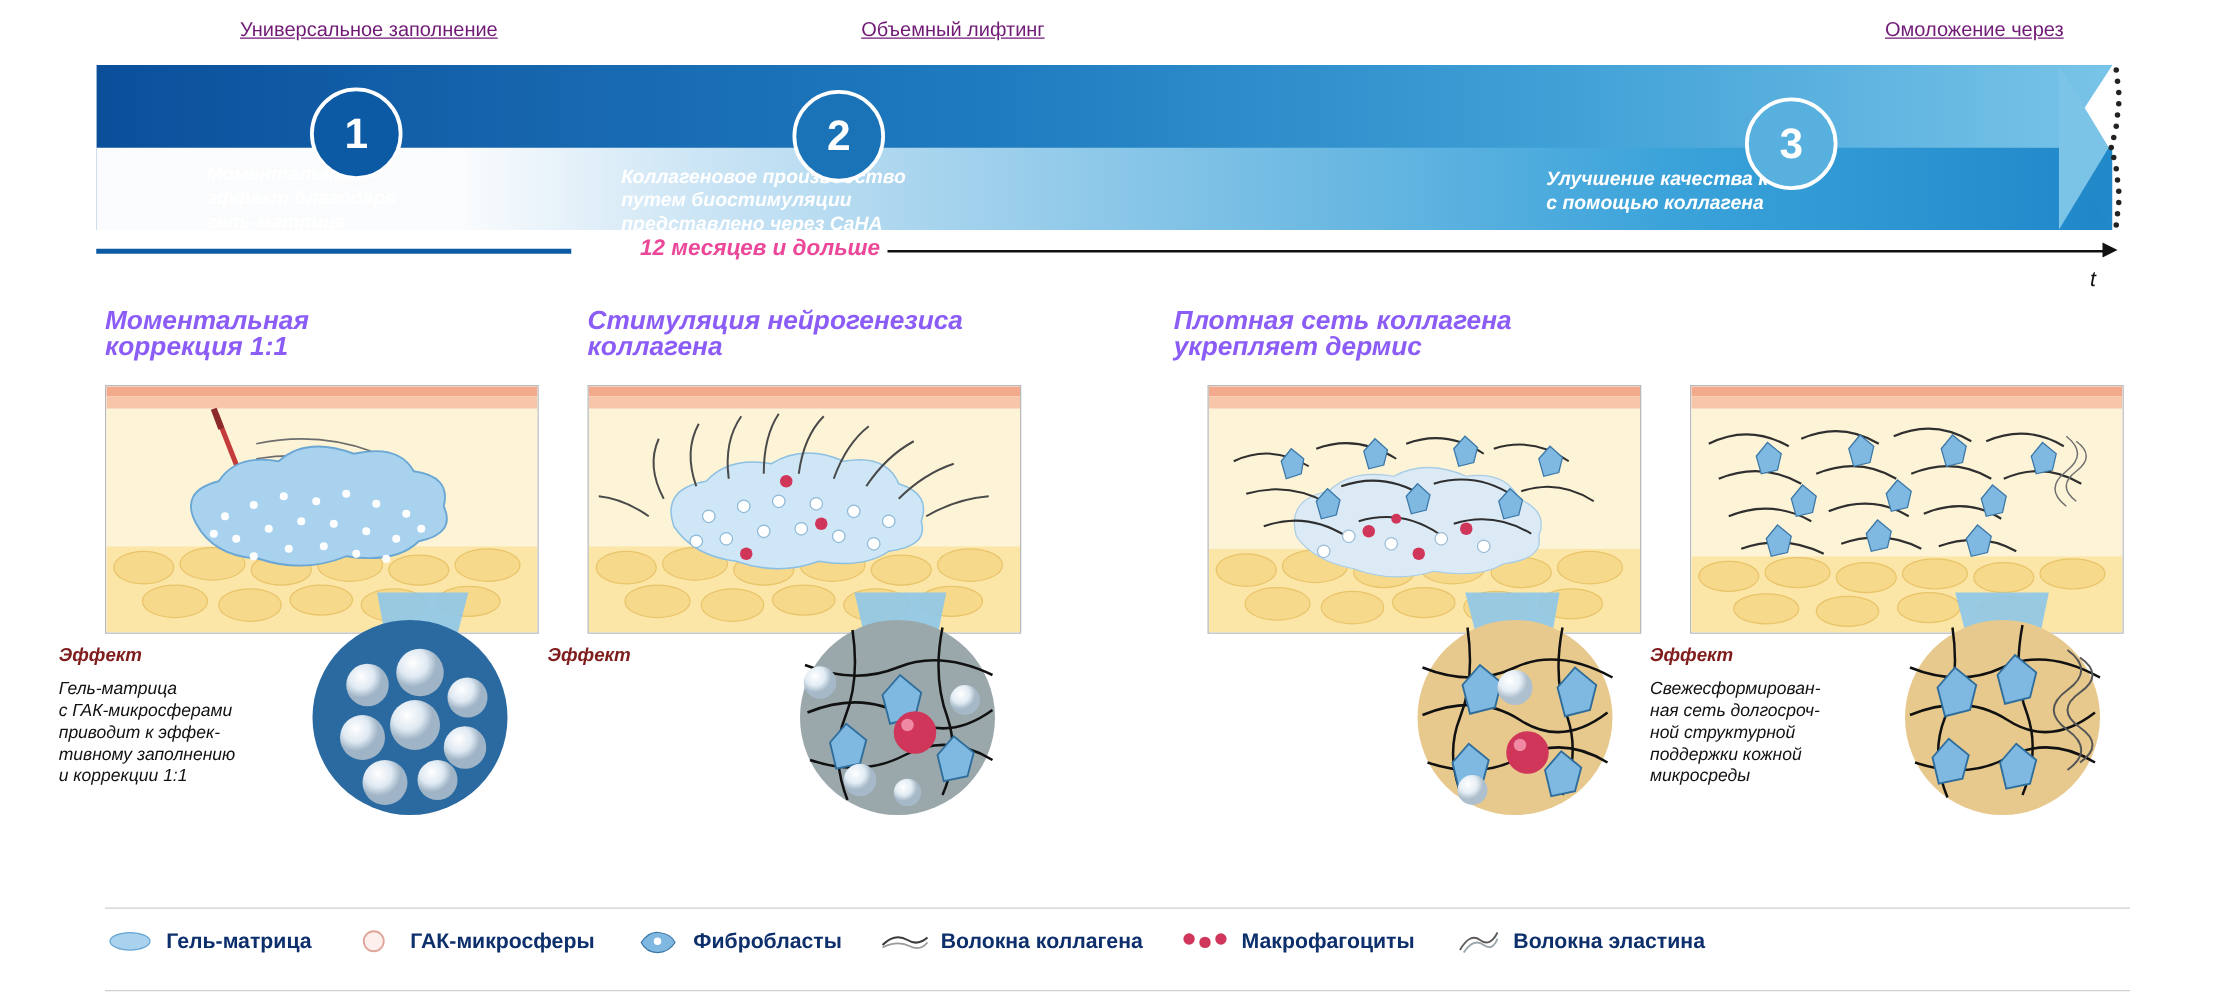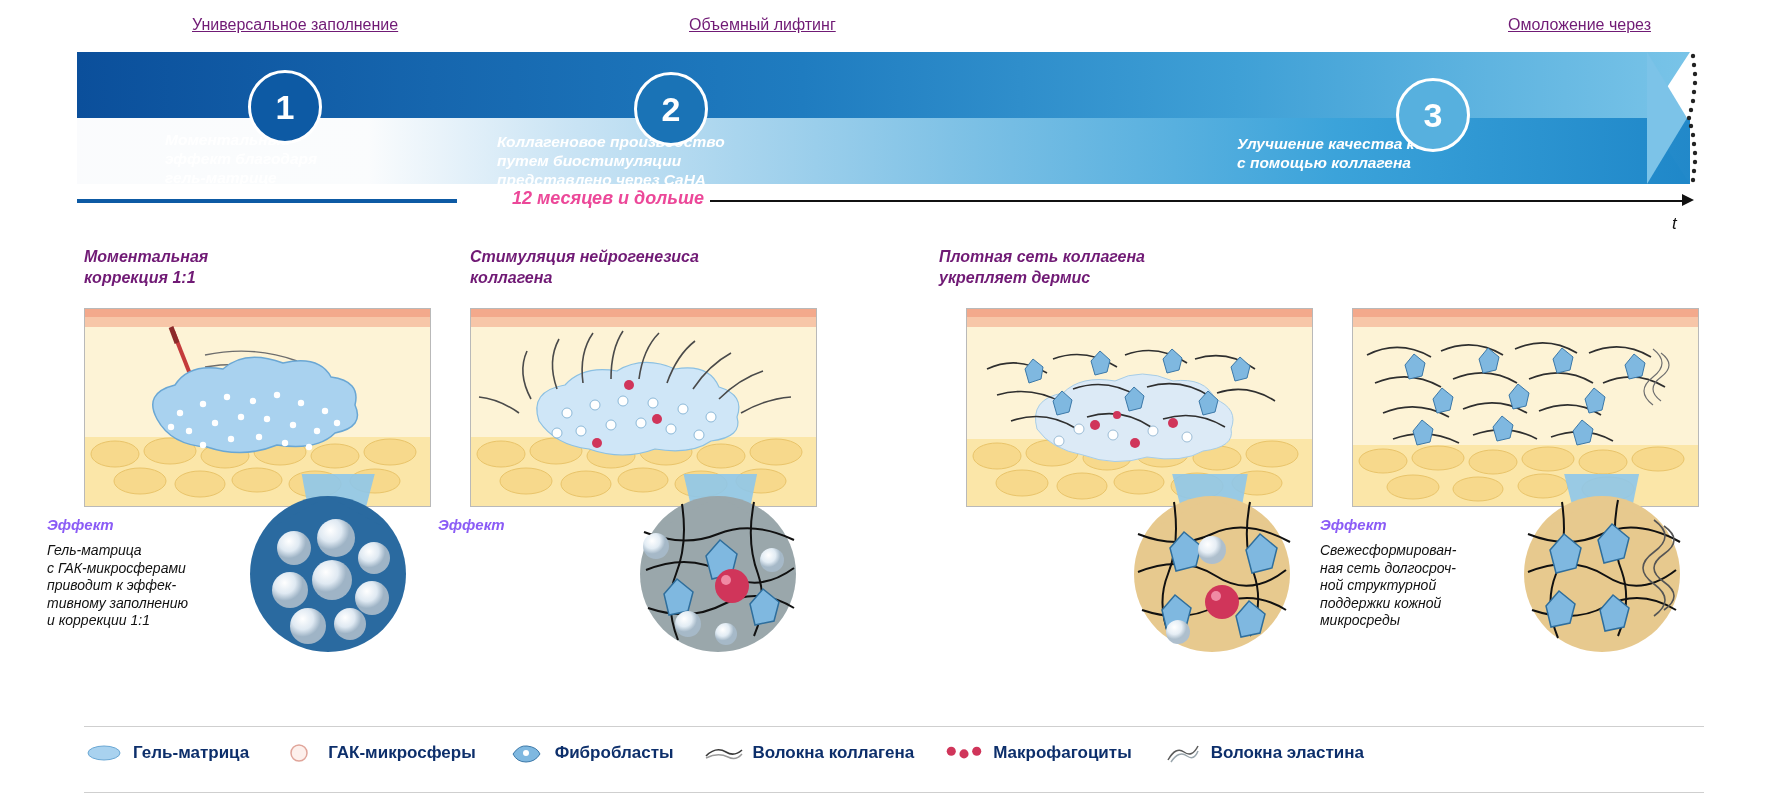--- a/index.html
+++ b/index.html
@@ -43,27 +43,27 @@
   #tl-left{left:77px;top:199px;width:380px;}
   #tl-right{left:710px;top:200px;width:975px;height:2px;background:#111;}
   #tl-arrow{position:absolute;left:1682px;top:194px;width:0;height:0;border-left:12px solid #111;border-top:6px solid transparent;border-bottom:6px solid transparent;}
   #tl-label{position:absolute;left:468px;top:188px;color:#ec4899;font-style:italic;font-weight:bold;font-size:18px;white-space:nowrap;margin-left:44px;}
   #tl-t{position:absolute;left:1672px;top:214px;color:#111;font-style:italic;font-size:17px;}
 
   
   .col{position:absolute;top:246px;width:400px;}
   #col1{left:84px;} #col2{left:470px;} #col3{left:939px;} #col4{left:1352px;}
 
-  .col-title{color:#701a75;font-weight:bold;font-style:italic;font-size:16px;line-height:21px;white-space:pre-line;}
+  .col-title{color:#8b5cf6;font-weight:bold;font-style:italic;font-size:21px;line-height:21px;white-space:pre-line;}
 
   .panel{position:absolute;width:345px;height:197px;border:1px solid #b9b9b9;overflow:hidden;background:#fff;}
   #p1{left:84px;top:308px;} #p2{left:470px;top:308px;} #p3{left:966px;top:308px;} #p4{left:1352px;top:308px;}
 
   .eff{position:absolute;width:150px;}
-  .eff-title{color:#8b5cf6;font-weight:bold;font-style:italic;font-size:15px;margin-bottom:9px;}
+  .eff-title{color:#7f1d1d;font-weight:bold;font-style:italic;font-size:15px;margin-bottom:9px;}
   .eff-body{color:#111;font-style:italic;font-size:14px;line-height:17.5px;white-space:pre-line;}
   #e1{left:47px;top:516px;} #e2{left:438px;top:516px;} #e3{left:930px;top:516px;} #e4{left:1320px;top:516px;}
 
   .bubble{position:absolute;width:188px;height:188px;}
 
   
   .legend{position:absolute;left:84px;top:740px;width:1620px;height:40px;}
   .legend-row{display:flex;align-items:center;gap:0px;}
   .lg-item{display:flex;align-items:center;margin-right:30px;}
   .lg-ico{width:40px;height:26px;display:flex;align-items:center;justify-content:center;margin-right:9px;}

